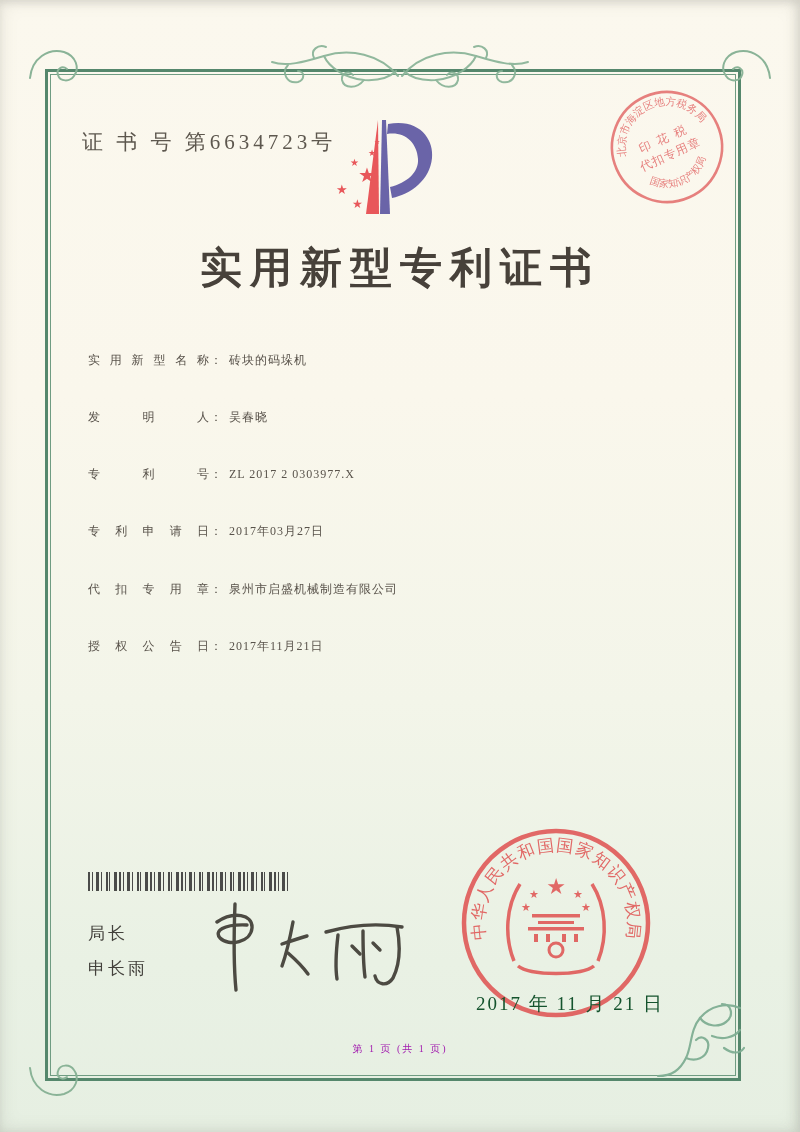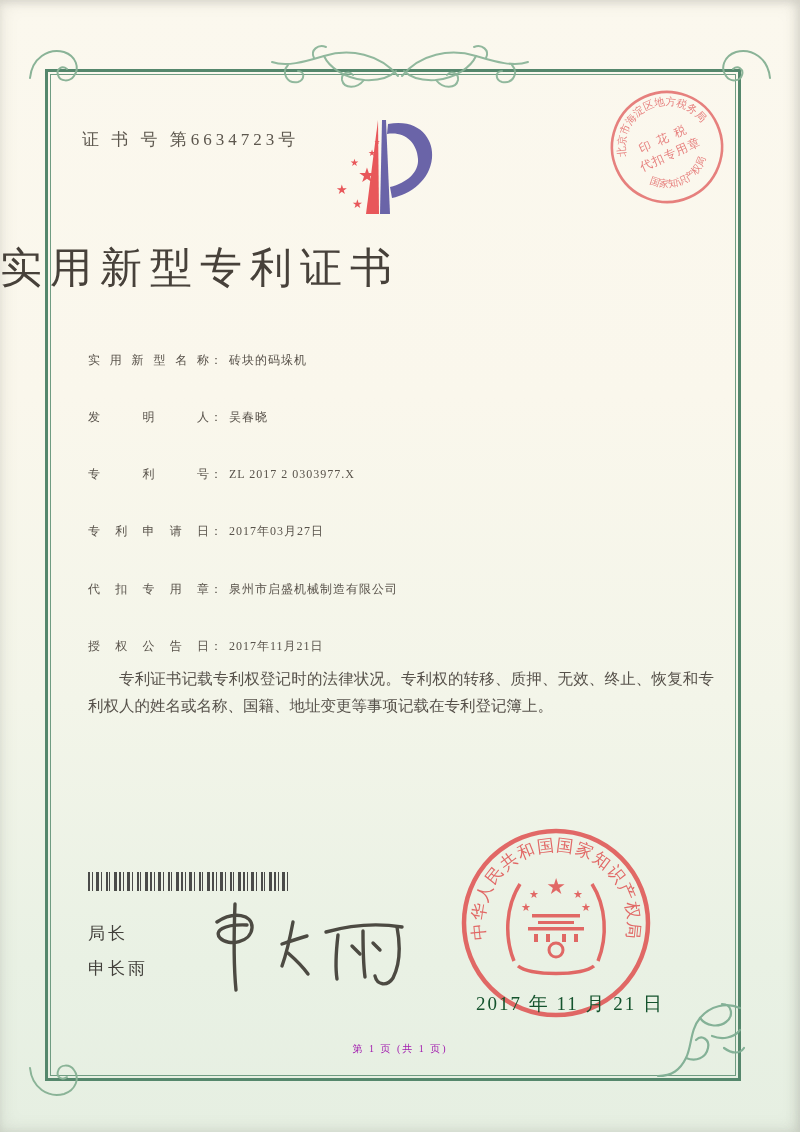--- a/index.html
+++ b/index.html
@@ -9,24 +9,24 @@
     background:linear-gradient(180deg,#fbf8ee 0%,#faf7ec 35%,#f3f5e9 62%,#e9f1e4 85%,#e6efe2 100%);
   }
   .scan-edge{position:absolute;inset:0;pointer-events:none;
     box-shadow:inset 0 0 18px rgba(120,120,110,.18), inset -6px 0 8px rgba(150,150,140,.15), inset 0 4px 6px rgba(150,150,140,.12);}
   
   .frame{position:absolute;left:45px;top:69px;width:690px;height:1006px;
     border:3px solid #55876c;}
   .frame::after{content:"";position:absolute;inset:2px;border:1px solid #6f9c82;}
   .ornament{position:absolute;pointer-events:none;}
   
-  .cert-no{position:absolute;left:82px;top:128px;font-size:17px;letter-spacing:4px;color:#5d574e;}
+  .cert-no{position:absolute;left:82px;top:128px;font-size:21px;letter-spacing:4px;color:#5d574e;}
   .logo{position:absolute;left:332px;top:112px;}
-  .title{position:absolute;left:0;top:240px;width:800px;
-    font-size:42px;font-weight:normal;letter-spacing:8px;color:#47413a;}
+  .title{position:absolute;left:0;top:240px;width:800px;text-align:center;
+    font-size:42px;font-weight:bold;letter-spacing:8px;color:#47413a;}
   
   .field{position:absolute;left:88px;font-size:12px;color:#58524a;letter-spacing:1px;white-space:nowrap;}
   .field .lbl{display:inline-block;width:122px;text-align:justify;text-align-last:justify;vertical-align:bottom;}
   .field .colon{margin:0 6px 0 0;}
   .f0{top:352px}.f1{top:409px}.f2{top:466px}.f3{top:523px}.f4{top:581px}.f5{top:638px}
   
   .paras{position:absolute;left:88px;top:666px;width:626px;color:#56514a;
     font-size:15.5px;line-height:1.72;text-align:justify;}
   .paras p{margin:0;text-indent:2em;}
   
@@ -129,21 +129,20 @@
   <span class="lbl">专利申请日</span><span class="colon">：</span><span>2017年03月27日</span>
 </div>
 <div class="field f4">
   <span class="lbl">代扣专用章</span><span class="colon">：</span><span>泉州市启盛机械制造有限公司</span>
 </div>
 <div class="field f5">
   <span class="lbl">授权公告日</span><span class="colon">：</span><span>2017年11月21日</span>
 </div>
 
 <div class="paras">
-  <p>专利证书记载专利权登记时的法律状况。专利权的转移、质押、无效、终止、恢复和专利权人的姓名或名称、国籍、地址变更等事项记载在专利登记簿上。</p>
 </div>
 
 <div class="barcode"></div>
 
 <div class="director">
   <div>局长</div>
   <div>申长雨</div>
 </div>
 
 <svg class="signature" width="212" height="96" viewBox="0 0 212 96">

